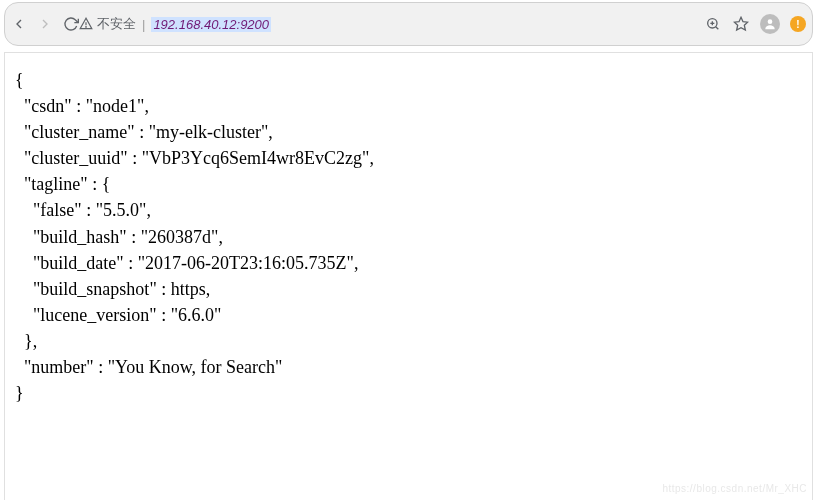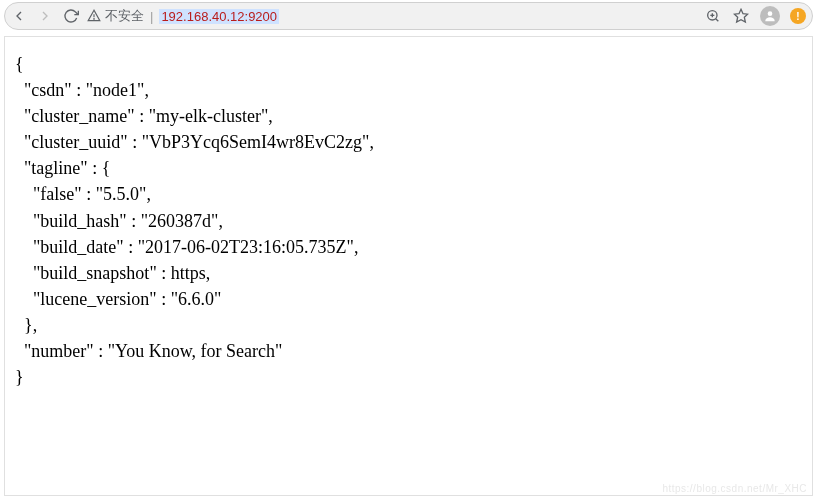--- a/index.html
+++ b/index.html
@@ -4,39 +4,38 @@
   <style>
     * { margin: 0; padding: 0; box-sizing: border-box; }
     body {
       width: 817px;
       height: 500px;
       background: #fff;
       font-family: Arial, sans-serif;
       overflow: hidden;
     }
     .toolbar {
-      height: 28px;
+      height: 44px;
       background: #f1f1f1;
       border: 1px solid #d0d0d0;
       border-radius: 14px;
       margin: 2px 4px 0 4px;
       display: flex;
       align-items: center;
       padding: 0 6px;
-      gap: 8px;
     }
     .nav-icons { display: flex; gap: 10px; align-items: center; }
     .nav-icon { width: 16px; height: 16px; display: flex; align-items: center; justify-content: center; color: #5f6368; }
     .nav-icon.disabled { color: #bdbdbd; }
     .nav-icon svg { width: 16px; height: 16px; }
     .url-area { flex: 1; display: flex; align-items: center; gap: 6px; font-size: 13px; color: #5f6368; }
     .security { display: flex; align-items: center; gap: 4px; color: #5f6368; }
     .security svg { width: 14px; height: 14px; }
     .pipe { color: #9e9e9e; }
-    .url-text { background: #cfe2ff; padding: 0 2px; color: #b91c1c; }
+    .url-text { background: #cfe2ff; padding: 0 2px; color: #701a75; font-style: italic; }
     .right-icons { display: flex; gap: 10px; align-items: center; }
     .right-icon { width: 18px; height: 18px; display: flex; align-items: center; justify-content: center; color: #5f6368; }
     .right-icon svg { width: 16px; height: 16px; }
     .avatar { width: 20px; height: 20px; border-radius: 50%; background: #bdbdbd; display: flex; align-items: center; justify-content: center; }
     .avatar svg { width: 14px; height: 14px; fill: #fff; }
     .dot-badge { width: 16px; height: 16px; border-radius: 50%; background: #f5a623; color: #fff; font-size: 10px; display: flex; align-items: center; justify-content: center; font-weight: bold; }
     .content-wrap {
       border: 1px solid #e0e0e0;
       margin: 6px 4px 4px 4px;
       height: 460px;
@@ -120,21 +119,21 @@
 </div>
 
 <div class="content-wrap">
 <pre class="json-pre">{
   "<span>csdn</span>" : "<span>node1</span>",
   "<span>cluster_name</span>" : "<span>my-elk-cluster</span>",
   "<span>cluster_uuid</span>" : "<span>VbP3Ycq6SemI4wr8EvC2zg</span>",
   "<span>tagline</span>" : {
     "<span>false</span>" : "<span>5.5.0</span>",
     "<span>build_hash</span>" : "<span>260387d</span>",
-    "<span>build_date</span>" : "<span>2017-06-02T23:16:05.735Z</span>",
+    "<span>build_date</span>" : "<span>2017-06-20T23:16:05.735Z</span>",
     "<span>build_snapshot</span>" : <span>https</span>,
     "<span>lucene_version</span>" : "<span>6.6.0</span>"
   },
   "<span>number</span>" : "<span>You Know, for Search</span>"
 }</pre>
 </div>
 
 <div class="watermark">https://blog.csdn.net/Mr_XHC</div>
 
 </body></html>

